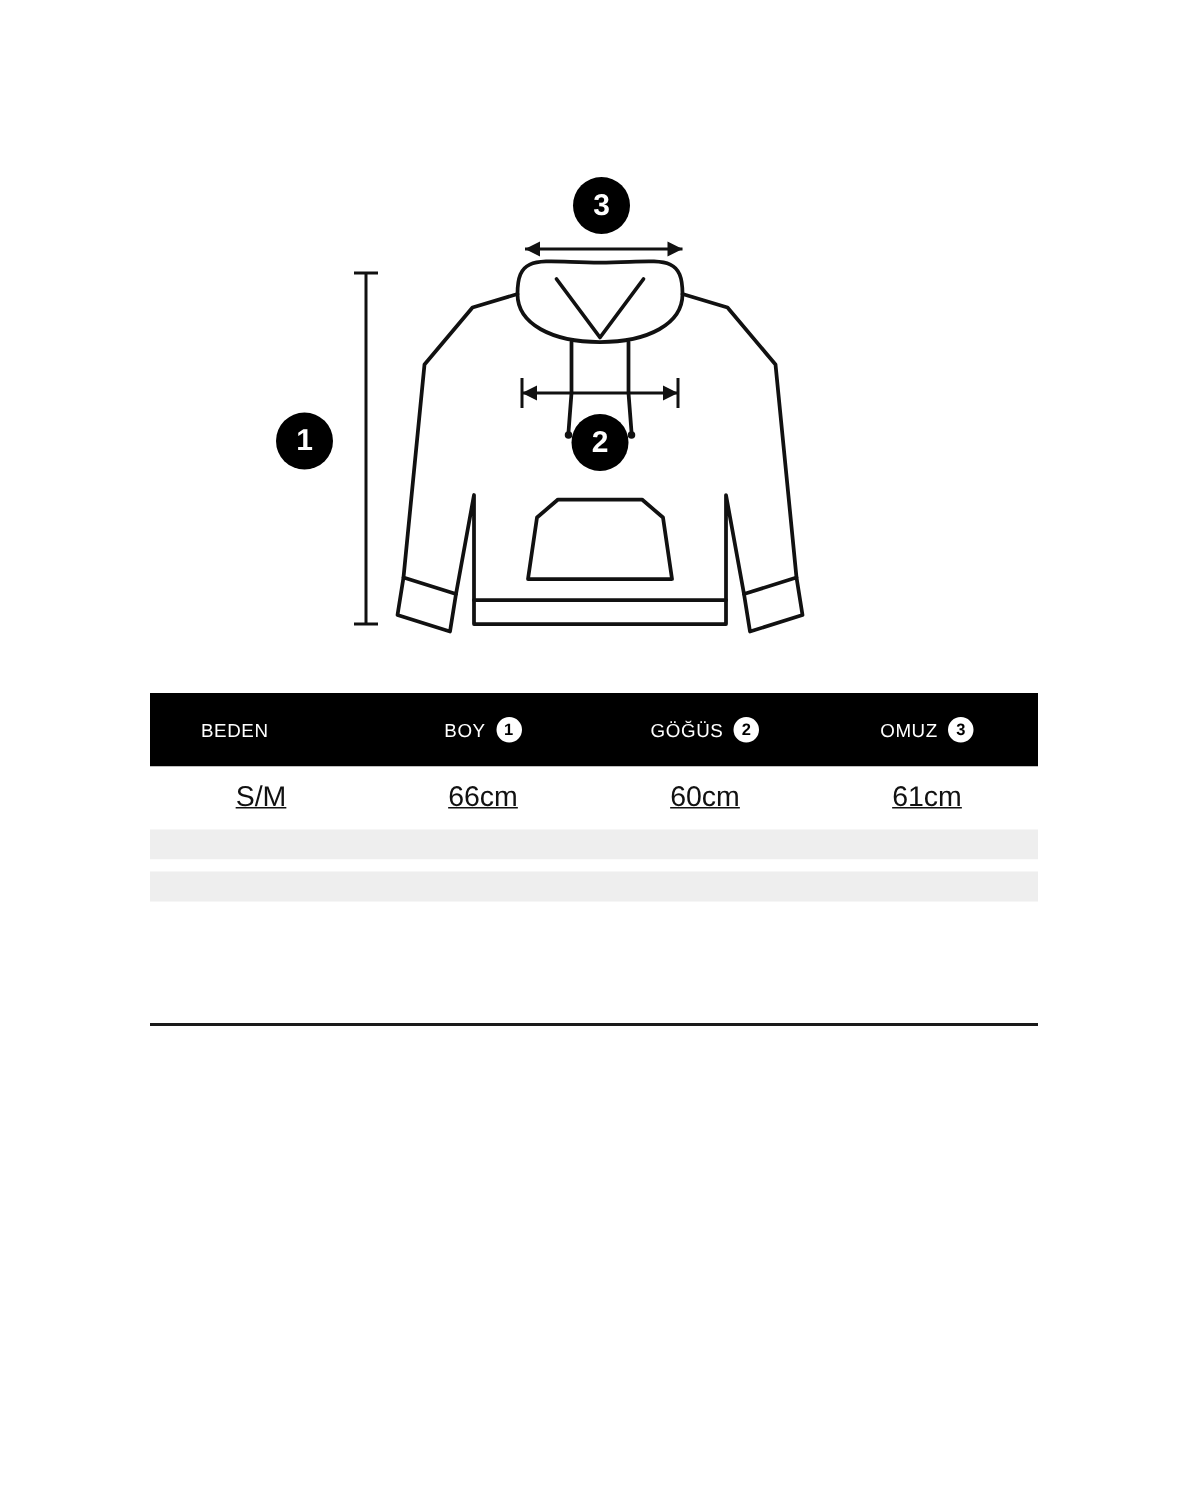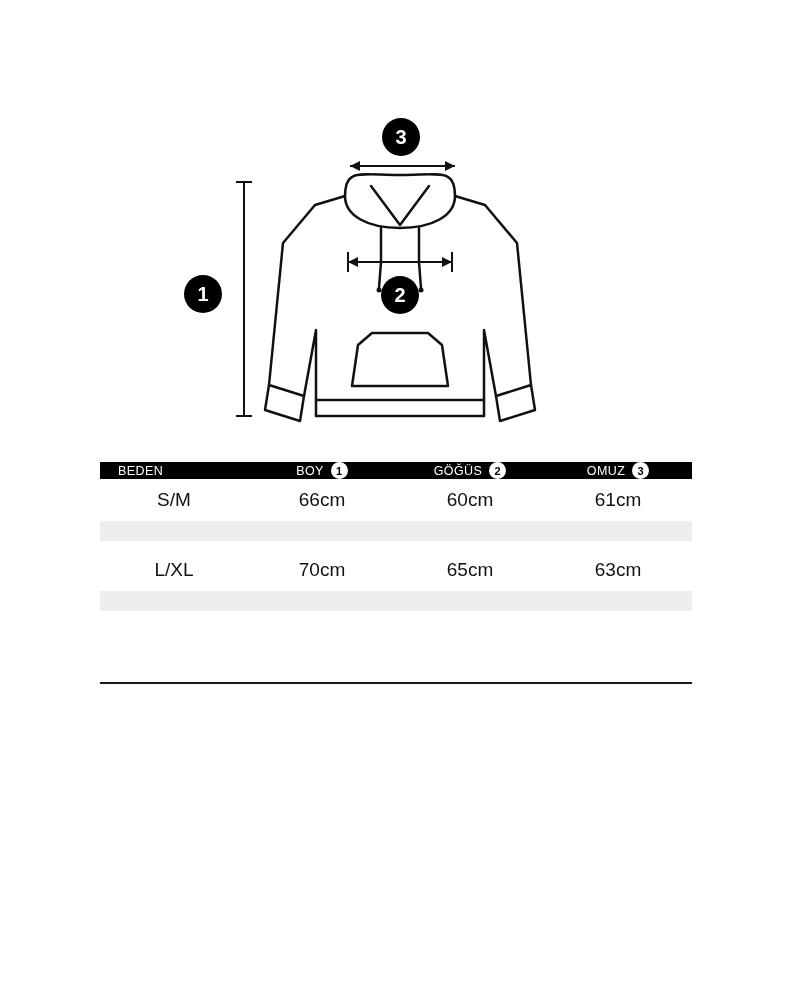--- a/index.html
+++ b/index.html
@@ -70,21 +70,21 @@
     table-layout: fixed;
   }
 
   table.size-table thead th {
     background: #000000;
     color: #ffffff;
     font-size: 12.5px;
     font-weight: normal;
     letter-spacing: .4px;
     height: 16px;
-    padding: 0;
+    padding: 16px;
     vertical-align: middle;
   }
   .th-inner {
     display: flex;
     align-items: center;
     justify-content: center;
     gap: 7px;
   }
   th.col-beden .th-inner { justify-content: flex-start; padding-left: 18px; }
 
@@ -104,21 +104,21 @@
   }
 
   table.size-table tbody td {
     text-align: center;
     font-size: 19px;
     color: #111111;
     height: 42px;
     padding: 0;
     border: none;
   }
-  tbody tr.data-row td { background: #ffffff; }
+  tbody tr.data-row td { background: #ffffff; text-decoration: underline; }
   tbody tr.spacer-row td {
     background: #eeeeee;
     height: 20px;
   }
   tbody tr.gap-row td {
     background: #ffffff;
     height: 8px;
   }
 
   .bottom-rule {
@@ -242,26 +242,20 @@
         <td>66cm</td>
         <td>60cm</td>
         <td>61cm</td>
       </tr>
       <tr class="spacer-row">
         <td colspan="4"></td>
       </tr>
       <tr class="gap-row">
         <td colspan="4"></td>
       </tr>
-      <tr class="data-row">
-        <td>L/XL</td>
-        <td>70cm</td>
-        <td>65cm</td>
-        <td>63cm</td>
-      </tr>
       <tr class="spacer-row">
         <td colspan="4"></td>
       </tr>
     </tbody>
   </table>
 </div>
 
 <div class="bottom-rule"></div>
 
 </body></html>

